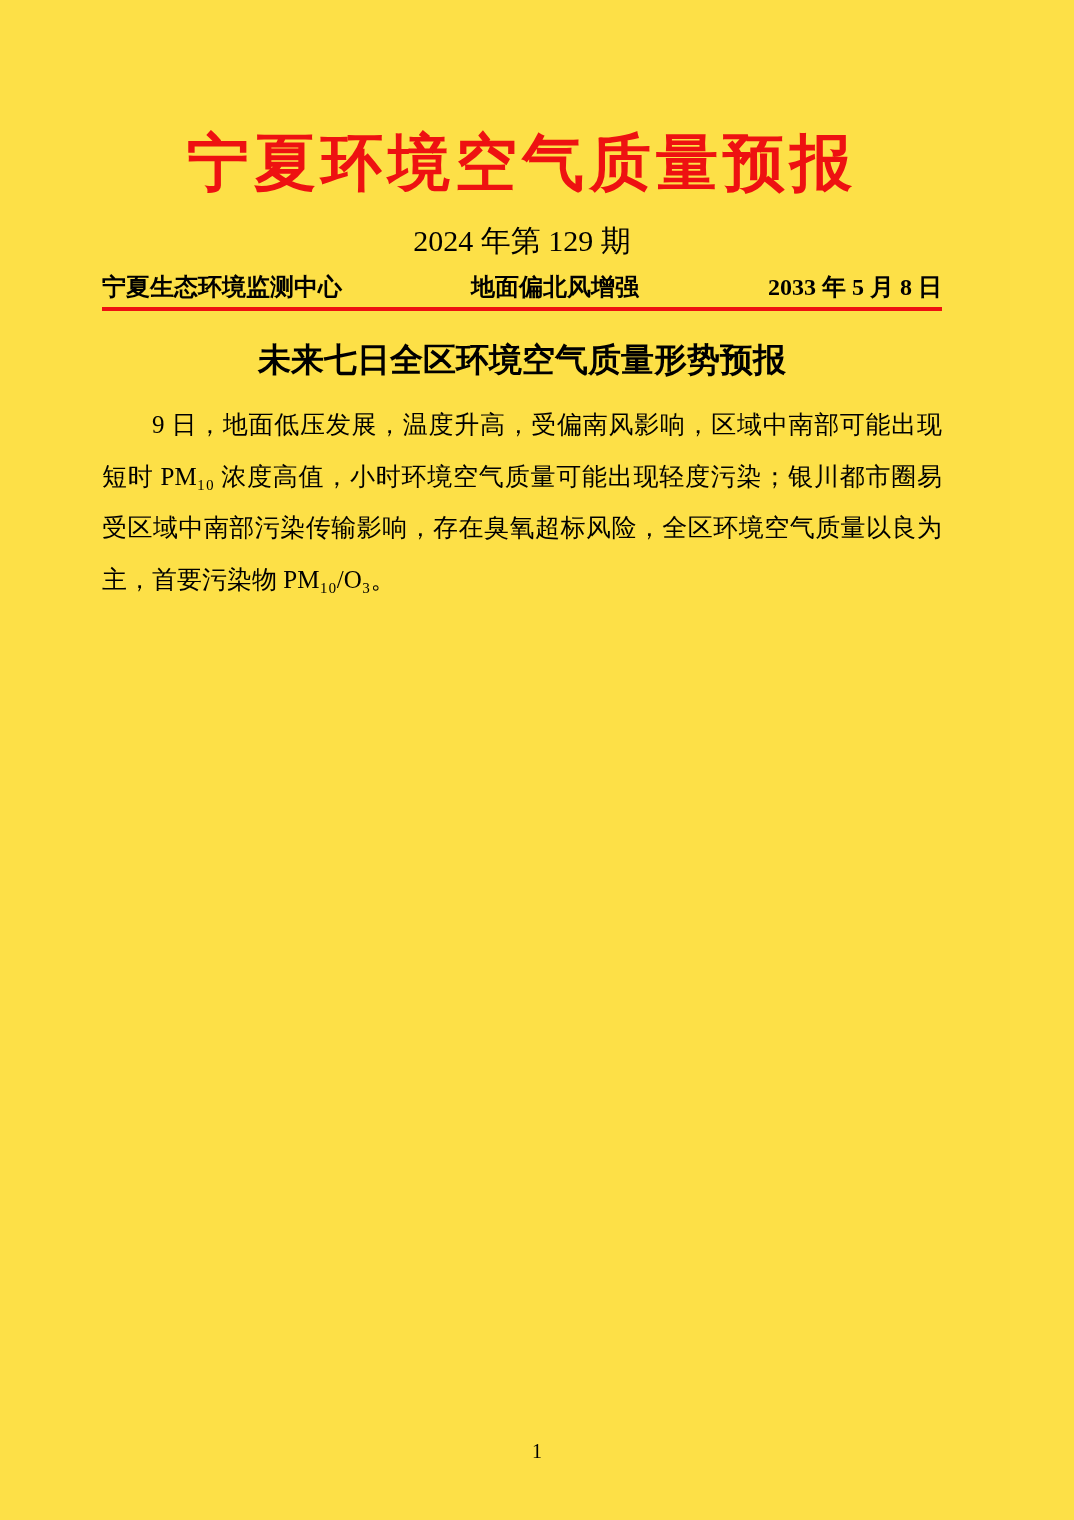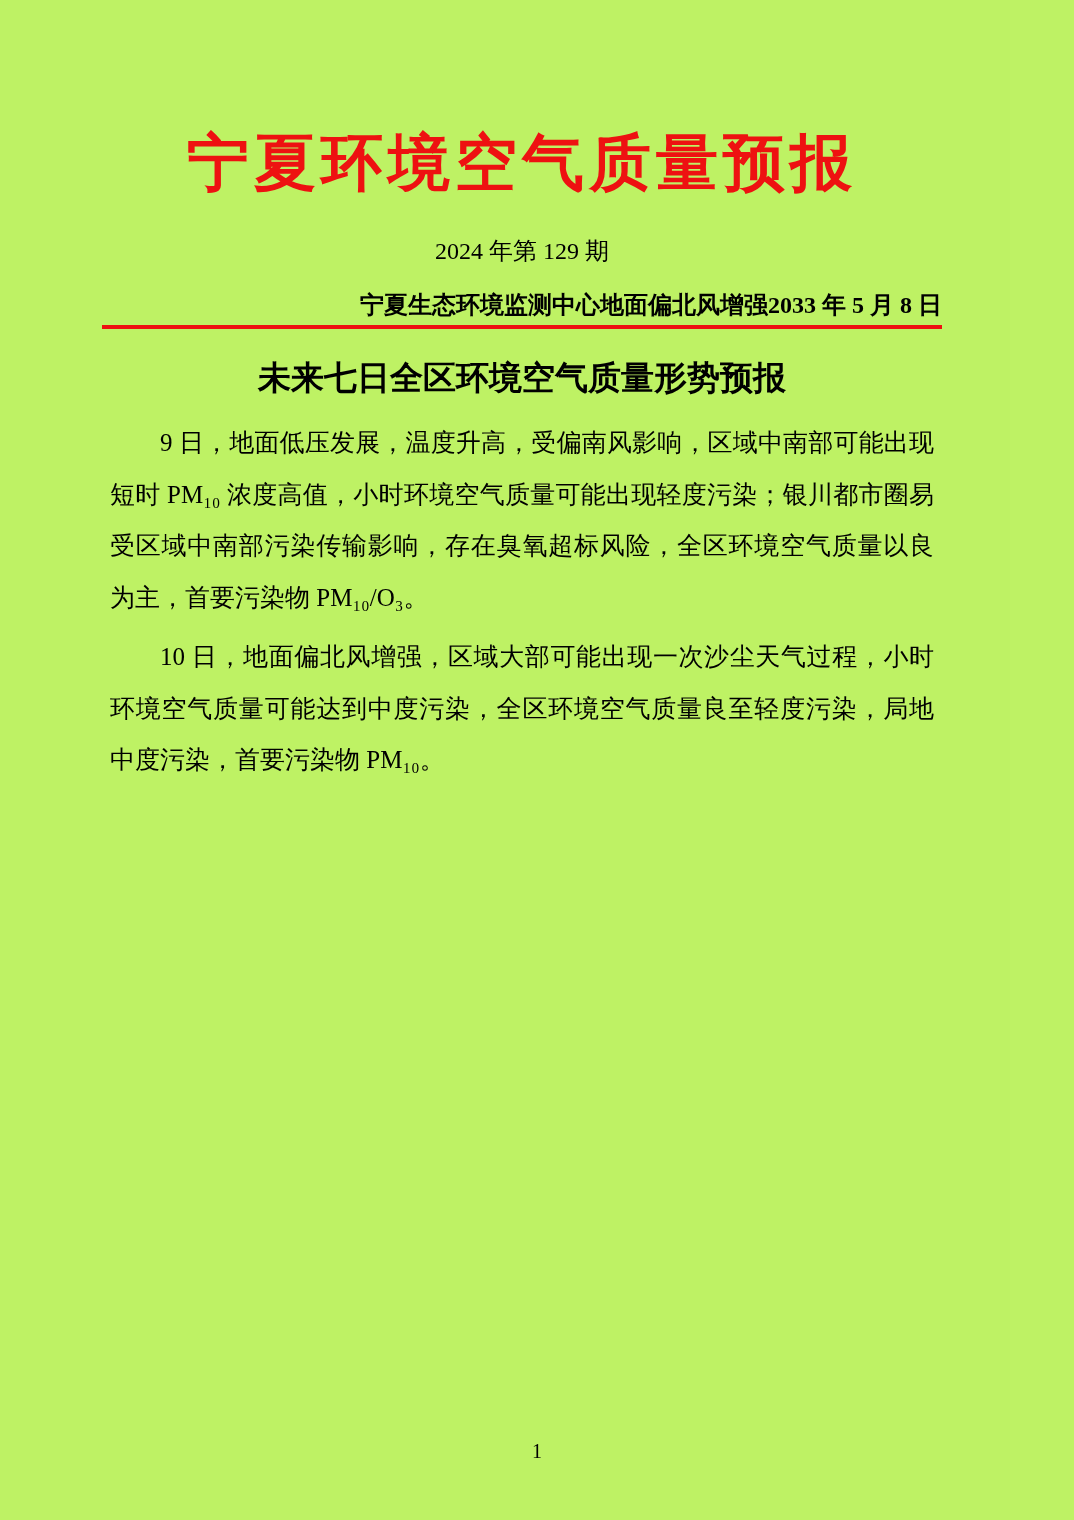--- a/index.html
+++ b/index.html
@@ -4,50 +4,50 @@
 <style>
   html, body {
     margin: 0;
     padding: 0;
     background: #ffffff;
   }
   .page {
     position: relative;
     width: 1074px;
     height: 1520px;
-    background: #bef264;
+    background: #fde047;
     color: #000000;
     font-family: "Liberation Serif", "DejaVu Serif", "DejaVu Sans", serif;
     overflow: hidden;
   }
   .content {
     margin: 0 132px 0 102px; 
   }
   .doc-title {
     margin: 0;
     padding-top: 122px;
     text-align: center;
     color: #ee1111;
     font-size: 62px;
     line-height: 82px;
     font-weight: bold;
     letter-spacing: 5px;
     white-space: nowrap;
   }
   .issue-line {
-    margin-top: 32px;
+    margin-top: 22px;
     text-align: center;
-    font-size: 24px;
+    font-size: 30px;
     line-height: 30px;
     font-weight: normal;
   }
   .header-row {
-    margin-top: 24px;
+    margin-top: 16px;
     display: flex;
-    justify-content: flex-end;
+    justify-content: space-between;
     align-items: baseline;
     font-size: 24px;
     line-height: 30px;
     font-weight: bold;
   }
   .red-rule {
     margin-top: 5px;
     height: 4px;
     background: #ee1111;
   }
@@ -55,21 +55,21 @@
     margin: 32px 0 0 0;
     text-align: center;
     font-size: 33px;
     line-height: 34px;
     font-weight: bold;
   }
   .body-block {
     margin-top: 22px;
   }
   .body-block p {
-    margin: 8px;
+    margin: 0;
     font-size: 25px;
     line-height: 51.5px;
     text-align: justify;
     text-indent: 2em;
     word-break: break-all;
   }
   .page-number {
     position: absolute;
     left: 0;
     right: 0;
@@ -94,18 +94,17 @@
       <span>地面偏北风增强</span>
       <span>2033 年 5 月 8 日</span>
     </div>
 
     <div class="red-rule"></div>
 
     <h2 class="section-title">未来七日全区环境空气质量形势预报</h2>
 
     <div class="body-block">
       <p>9 日，地面低压发展，温度升高，受偏南风影响，区域中南部可能出现短时 PM₁₀ 浓度高值，小时环境空气质量可能出现轻度污染；银川都市圈易受区域中南部污染传输影响，存在臭氧超标风险，全区环境空气质量以良为主，首要污染物 PM₁₀/O₃。</p>
-      <p>10 日，地面偏北风增强，区域大部可能出现一次沙尘天气过程，小时环境空气质量可能达到中度污染，全区环境空气质量良至轻度污染，局地中度污染，首要污染物 PM₁₀。</p>
     </div>
   </div>
 
   <div class="page-number">1</div>
 </div>
 
 </body></html>

